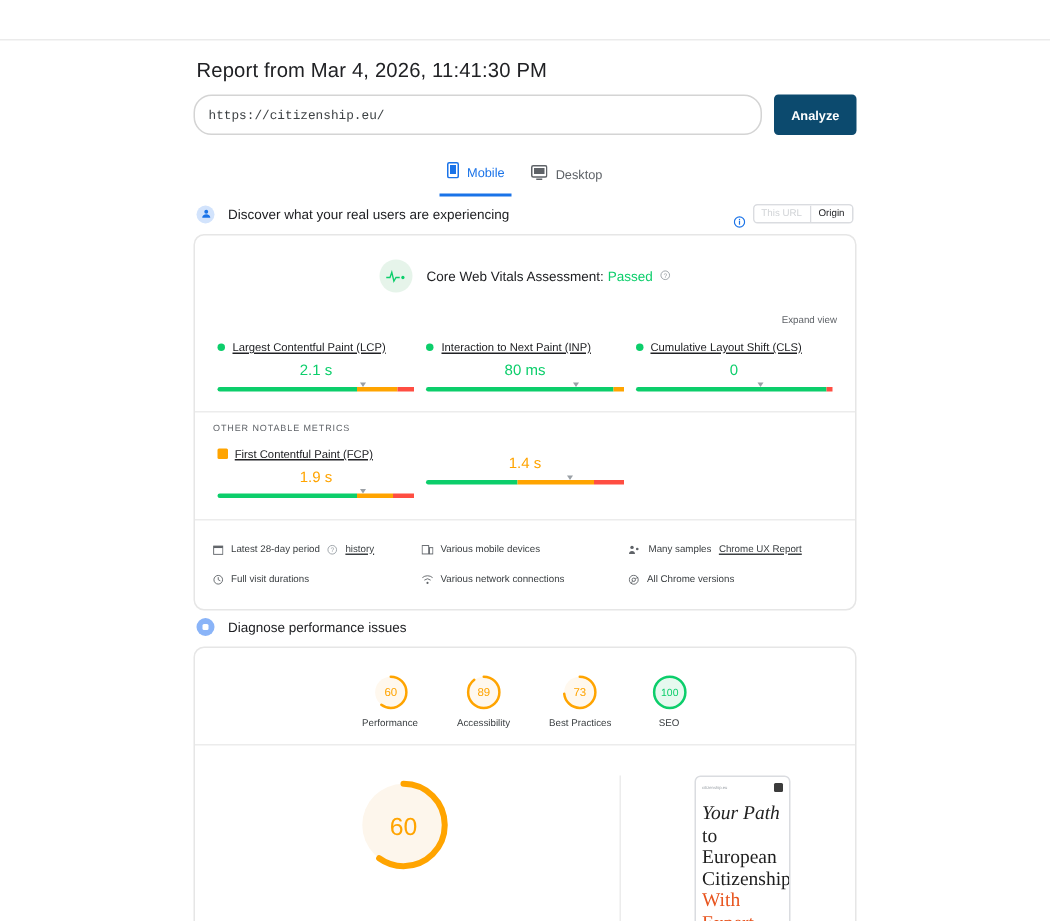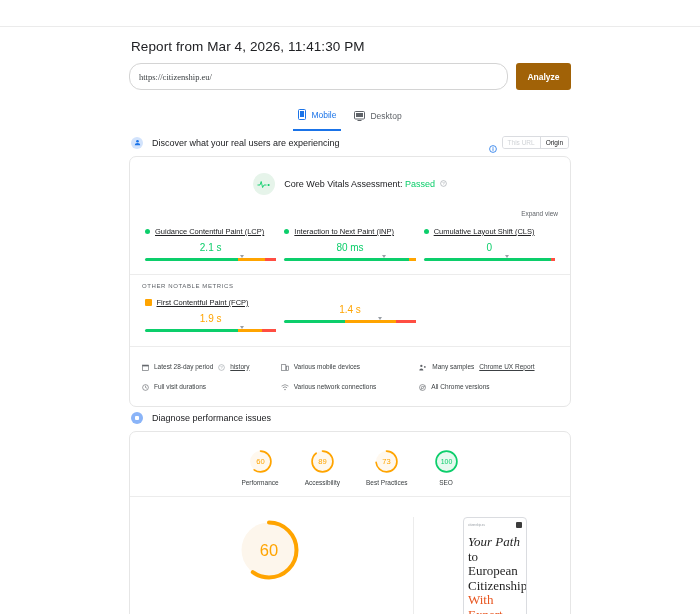--- a/index.html
+++ b/index.html
@@ -15,25 +15,25 @@
   .topbar { height: 27px; border-bottom: 1px solid #ebebeb; background:#fff; }
 
   .content { width: 442px; margin: 0 auto; padding-top: 9px; }
 
   .report-title { font-size: 13.5px; color: #202124; letter-spacing: .1px; padding: 3px 2px 9px 2px; }
 
   
   .search-row { display: flex; align-items: stretch; gap: 8px; }
   .url-input {
     flex: 1; height: 27px; border: 1px solid #d4d4d4; border-radius: 12px;
-    background: #fff; font-family: Liberation Serif, serif;
+    background: #fff; font-family: Liberation Mono, monospace;
     font-size: 8.5px; color: #3c4043; padding: 0 9px;
   }
   .analyze-btn {
-    width: 55px; border: none; border-radius: 3px; background: #a16207;
+    width: 55px; border: none; border-radius: 3px; background: #0c4a6e;
     color: #fff; font-size: 8.5px; font-weight: bold;
     font-family: "Liberation Sans", sans-serif; cursor: pointer;
   }
 
   
   .tabs { display: flex; justify-content: center; gap: 8px; margin-top: 14px; }
   .tab { display: flex; align-items: center; gap: 5px; padding: 2px 5px 5px 5px; cursor: pointer; }
   .tab-label { font-size: 8.5px; color: #5f6368; }
   .tab.active { border-bottom: 2px solid #1a73e8; }
   .tab.active .tab-label { color: #1a73e8; }
@@ -197,21 +197,21 @@
       </div>
 
       <div class="expand-row">
         <span class="expand-link">Expand view</span>
       </div>
 
       <div class="metrics-grid">
         <div class="metric">
           <div class="metric-label-row">
             <span class="bullet" style="background:#0cce6b"></span>
-            <span class="metric-name">Guidance Contentful Paint (LCP)</span>
+            <span class="metric-name">Largest Contentful Paint (LCP)</span>
           </div>
           <div class="metric-val" style="color:#0cce6b">2.1 s</div>
           <div class="bar">
             <span style="width:71%;background:#0cce6b"></span>
               <span style="width:20%;background:#ffa400"></span>
               <span style="width:9%;background:#ff4e42"></span>
             <i class="marker" style="left:72%"></i>
           </div>
         </div>
         <div class="metric">

